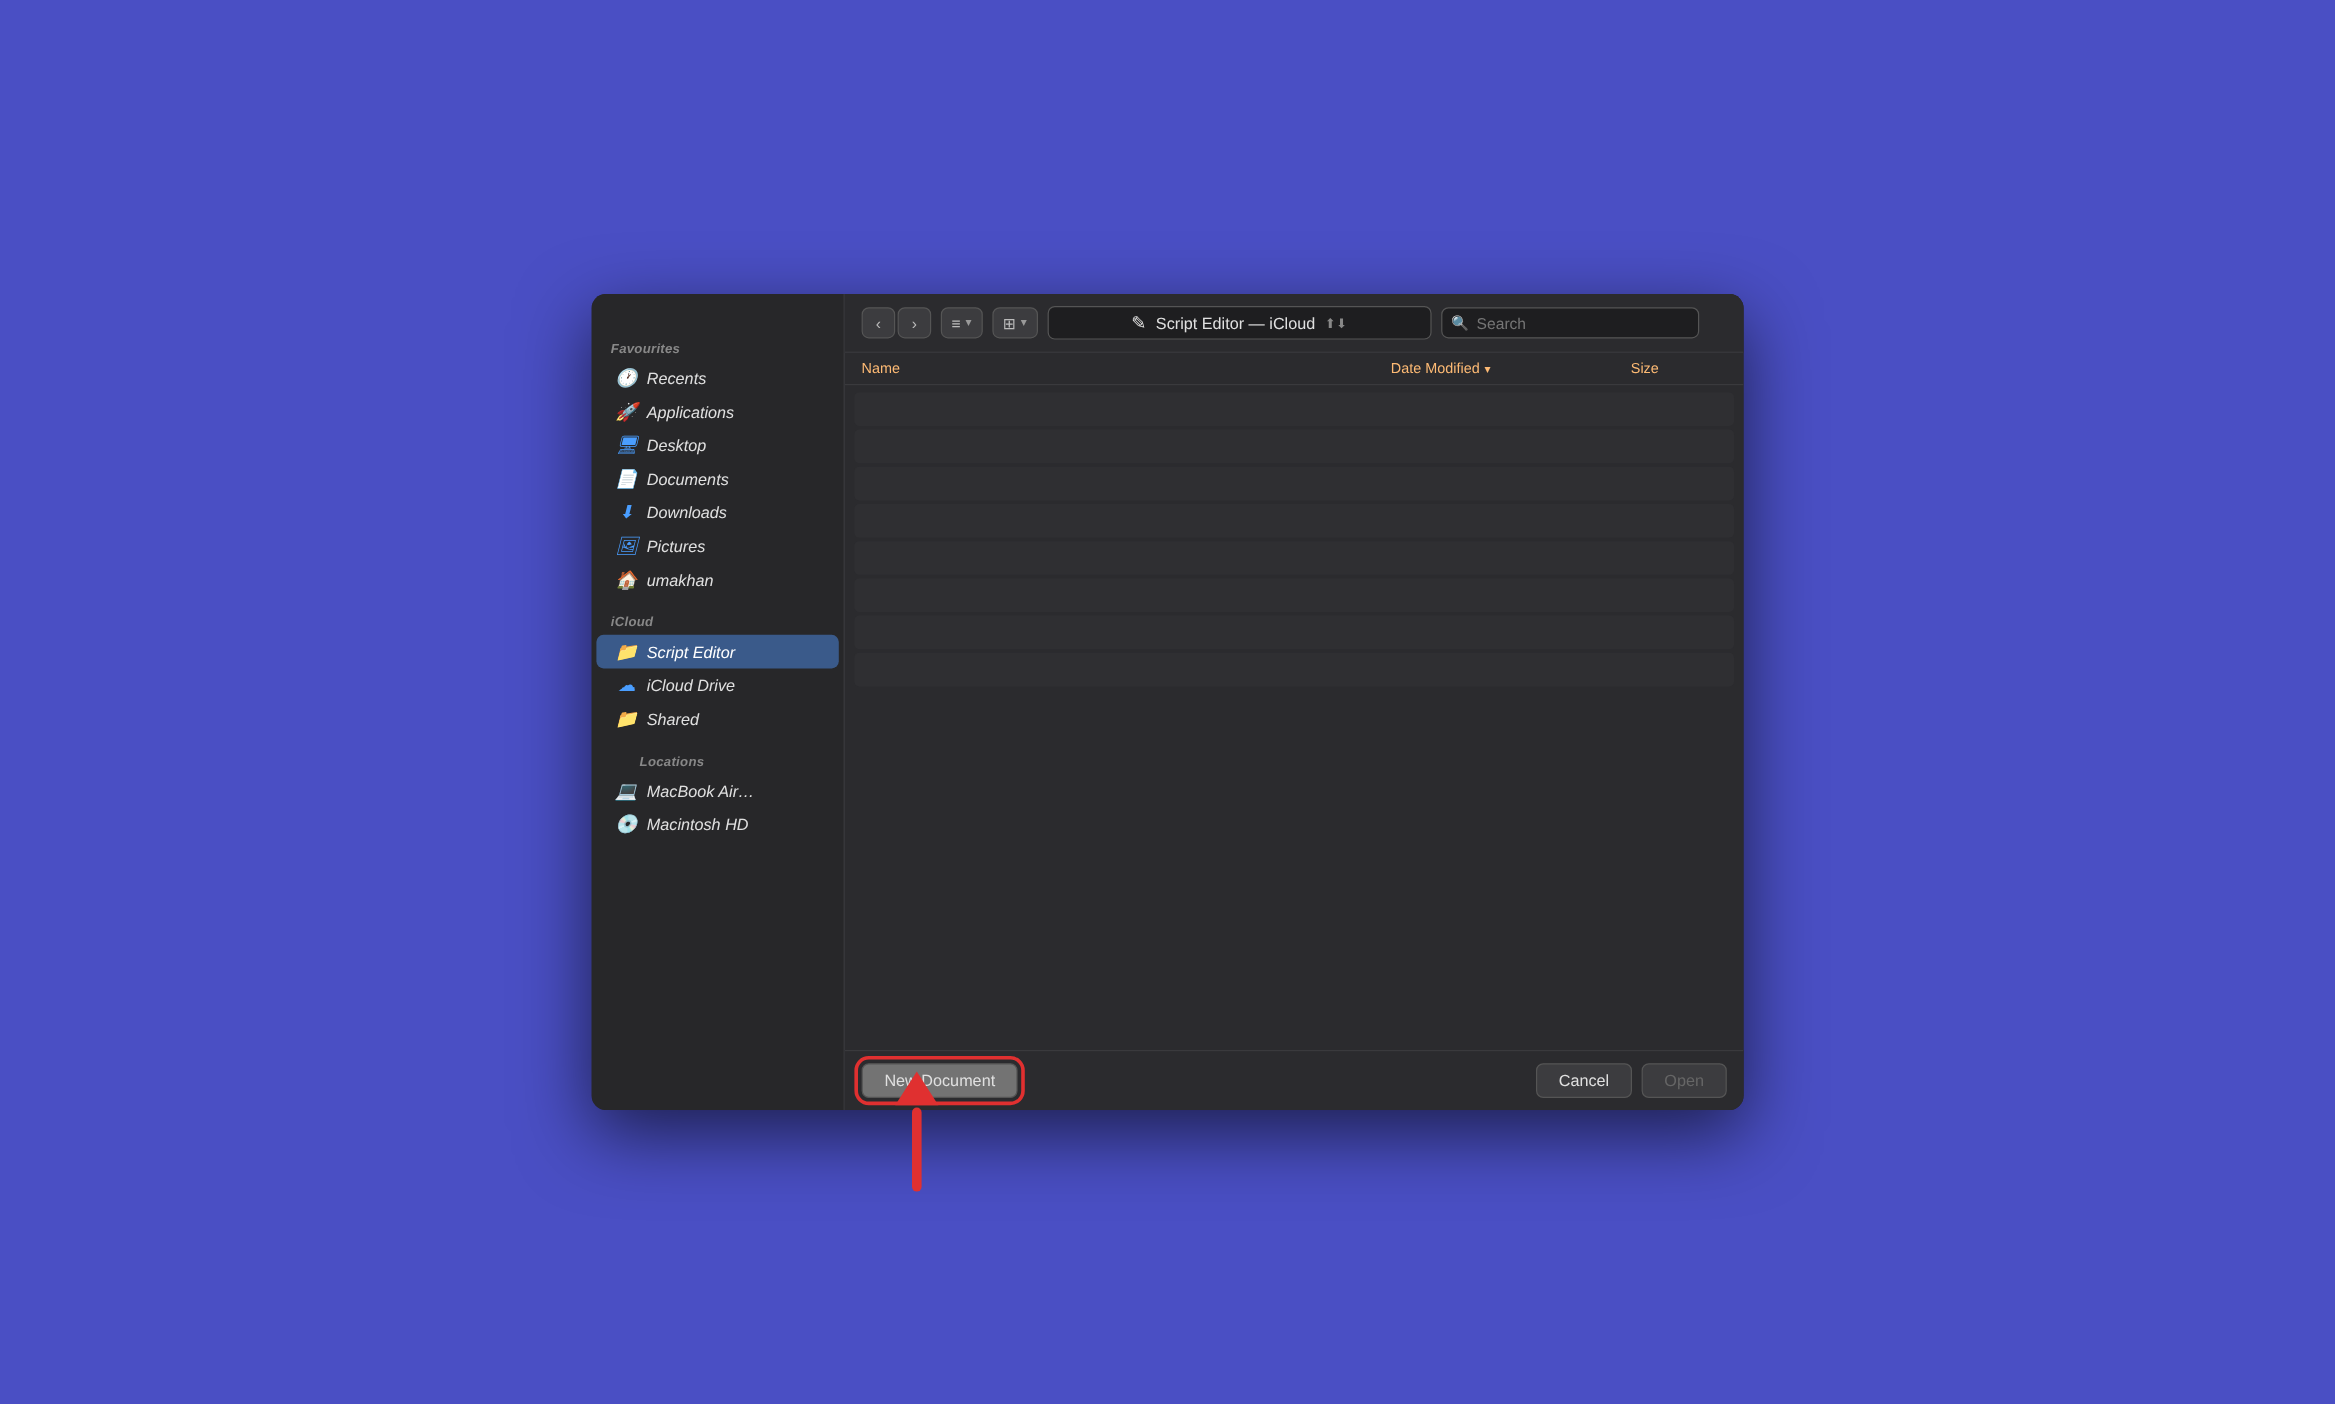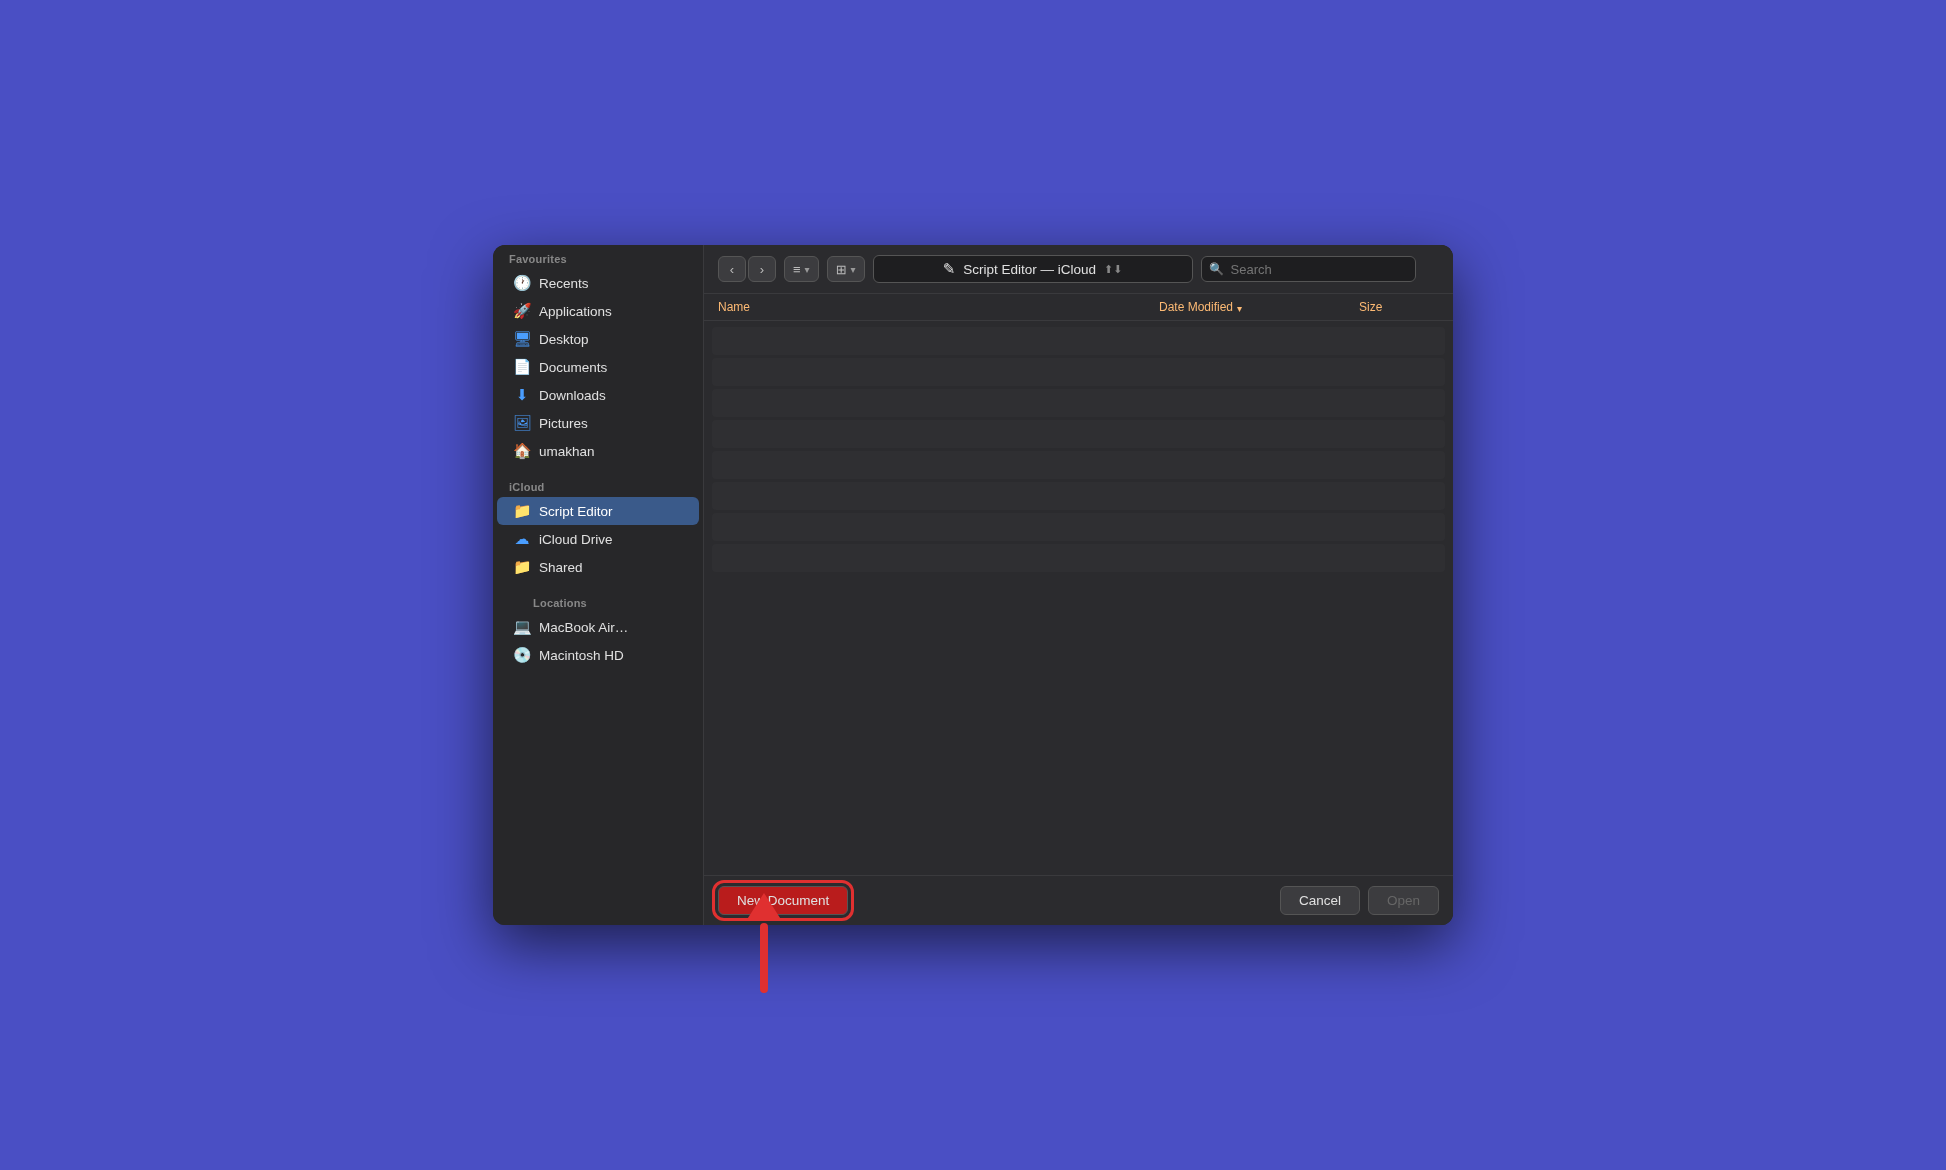--- a/index.html
+++ b/index.html
@@ -28,26 +28,27 @@
     .dialog-body {
       display: flex;
       flex: 1;
       overflow: hidden;
     }
 
     
     .sidebar {
       width: 210px;
       background: #272729;
-      padding: 0 0 12px 0;
+      padding: 32px 0 12px 0;
       display: flex;
       flex-direction: column;
       gap: 0;
       overflow-y: auto;
       flex-shrink: 0;
+      font-style: italic;
     }
 
     .sidebar-section-label {
       font-size: 11px;
       color: #888;
       font-weight: 600;
       padding: 8px 16px 4px 16px;
       letter-spacing: 0.02em;
     }
 
@@ -228,21 +229,21 @@
     .btn {
       border-radius: 6px;
       font-size: 13.5px;
       padding: 6px 18px;
       cursor: pointer;
       font-family: inherit;
       border: 1px solid #555;
     }
 
     .btn-new-doc {
-      background: #b91c1c;
+      background: #737373;
       color: #e0e0e0;
       outline: 3px solid #e03030;
       outline-offset: 3px;
     }
 
     .btn-cancel {
       background: #3c3c3f;
       color: #e0e0e0;
     }
 

